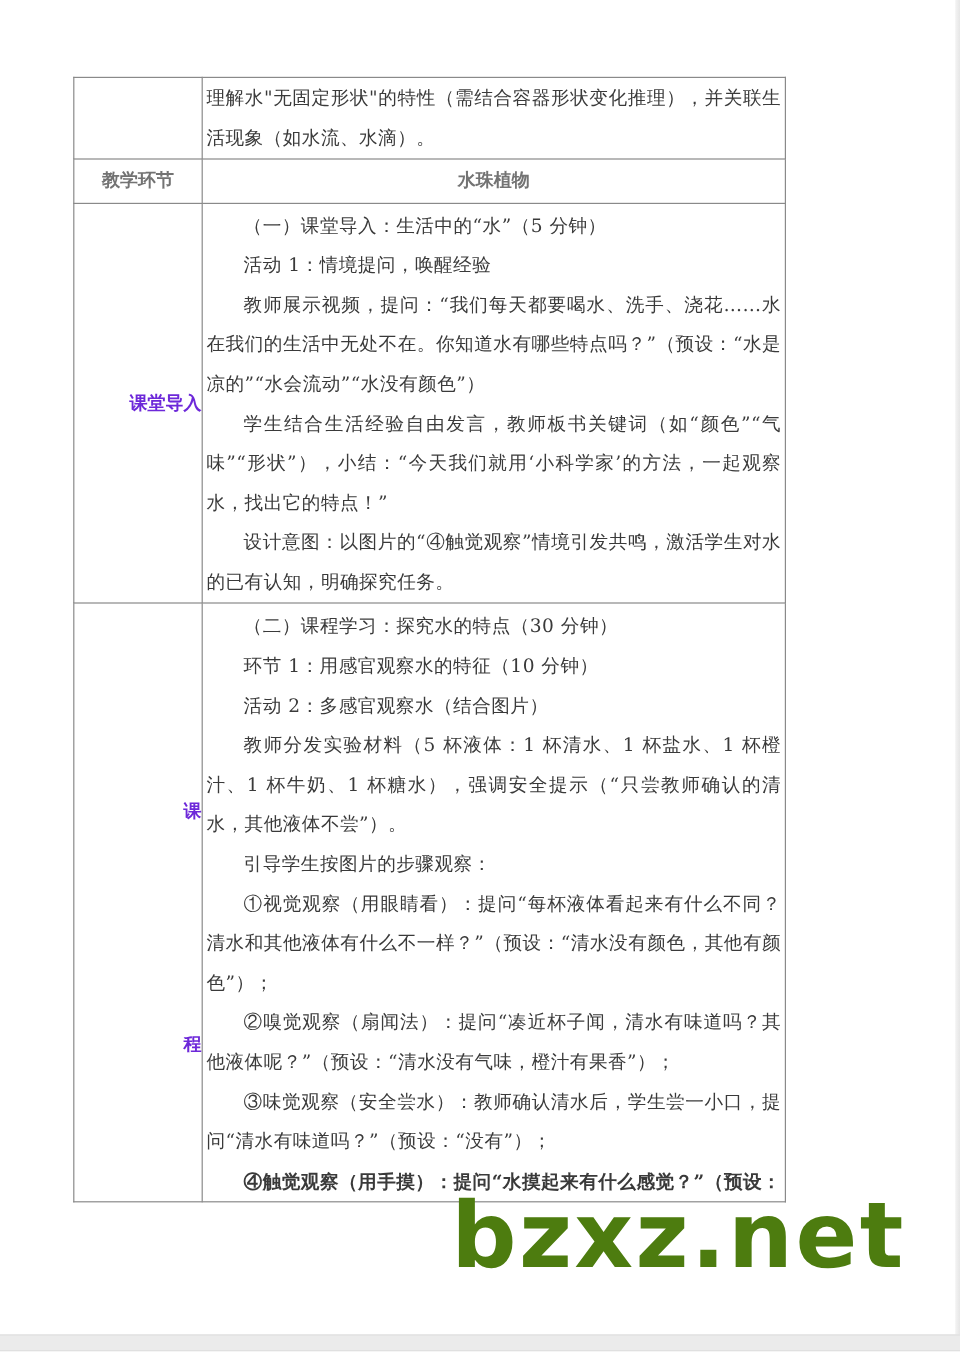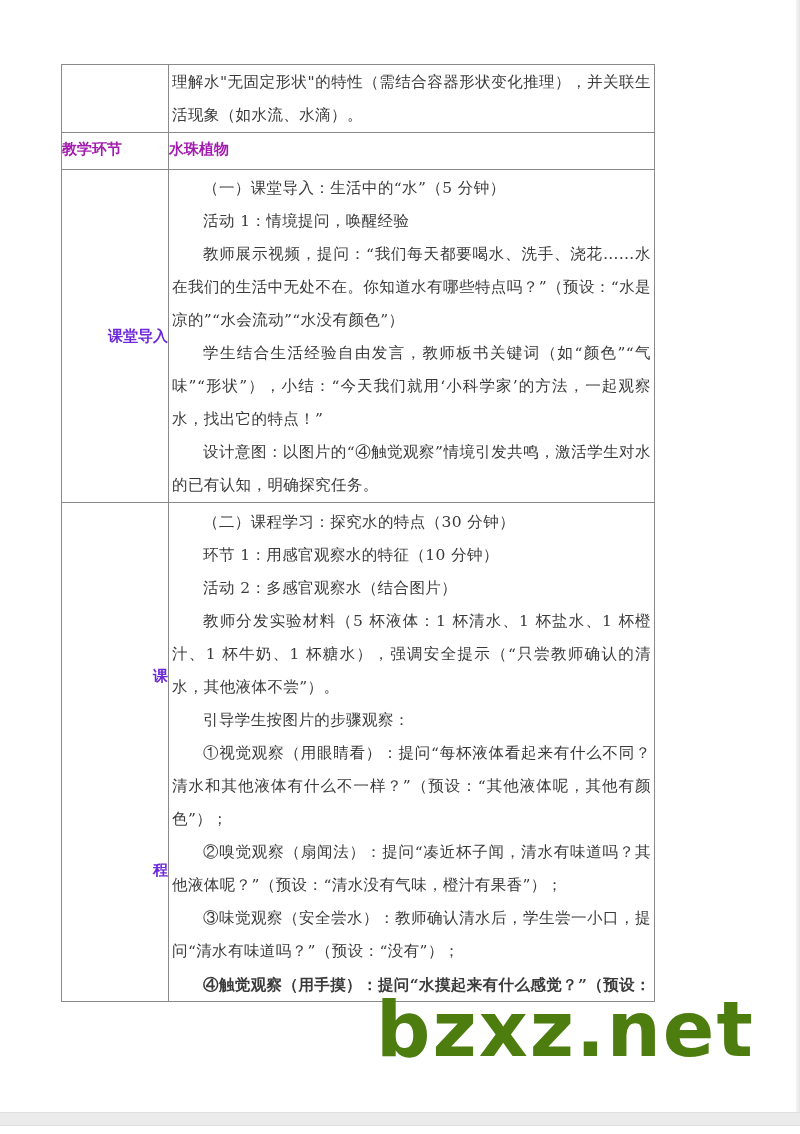--- a/index.html
+++ b/index.html
@@ -29,23 +29,23 @@
   }
   td.col-left { width: 106px; }
   td.col-right { width: 485px; }
   .para {
     font-size: 15.5px; line-height: 33px; letter-spacing: 0.4px;
     margin: 0; padding: 0 3px 0 3px; text-align: justify;
     color: #3a3a3a;
   }
   .indent { text-indent: 31px; }
   .header-cell {
-    font-family: Liberation Mono, monospace;
-    font-weight: bold; font-size: 15px; text-align: left;
-    height: 36px; line-height: 36px; color: #a21caf;
+    font-family: Liberation Sans, sans-serif;
+    font-weight: bold; font-size: 15px; text-align: center;
+    height: 36px; line-height: 36px; color: #737373;
     vertical-align: middle !important;
   }
   .stage-label {
     font-family: "DejaVu Sans", "Liberation Sans", sans-serif;
     font-weight: bold; font-size: 15px; color: #6d28d9;
     text-align: right;
   }
   .row-cont .para { padding-top: 1px; }
   .watermark {
     position: absolute; left: 376px; top: 985px;
@@ -87,21 +87,21 @@
     <td class="col-left stage-label" style="position:relative;">
       <div style="position:absolute; left:0; right:0; top:164px;">课</div>
       <div style="position:absolute; left:8px; right:0; top:358px;">程</div>
     </td>
     <td class="col-right" style="padding-top:3px;">
       <p class="para indent">（二）课程学习：探究水的特点（30 分钟）</p>
       <p class="para indent">环节 1：用感官观察水的特征（10 分钟）</p>
       <p class="para indent">活动 2：多感官观察水（结合图片）</p>
       <p class="para indent">教师分发实验材料（5 杯液体：1 杯清水、1 杯盐水、1 杯橙汁、1 杯牛奶、1 杯糖水），强调安全提示（“只尝教师确认的清水，其他液体不尝”）。</p>
       <p class="para indent">引导学生按图片的步骤观察：</p>
-      <p class="para indent">①视觉观察（用眼睛看）：提问“每杯液体看起来有什么不同？清水和其他液体有什么不一样？”（预设：“其他液体呢，其他有颜色”）；</p>
+      <p class="para indent">①视觉观察（用眼睛看）：提问“每杯液体看起来有什么不同？清水和其他液体有什么不一样？”（预设：“清水没有颜色，其他有颜色”）；</p>
       <p class="para indent">②嗅觉观察（扇闻法）：提问“凑近杯子闻，清水有味道吗？其他液体呢？”（预设：“清水没有气味，橙汁有果香”）；</p>
       <p class="para indent">③味觉观察（安全尝水）：教师确认清水后，学生尝一小口，提问“清水有味道吗？”（预设：“没有”）；</p>
       <p class="para indent" style="white-space:nowrap; overflow:hidden;font-weight:bold;">④触觉观察（用手摸）：提问“水摸起来有什么感觉？”（预设：</p>
     </td>
   </tr>
 </tbody>
   </table>
 
 <div class="watermark">bzxz.net</div>
 

